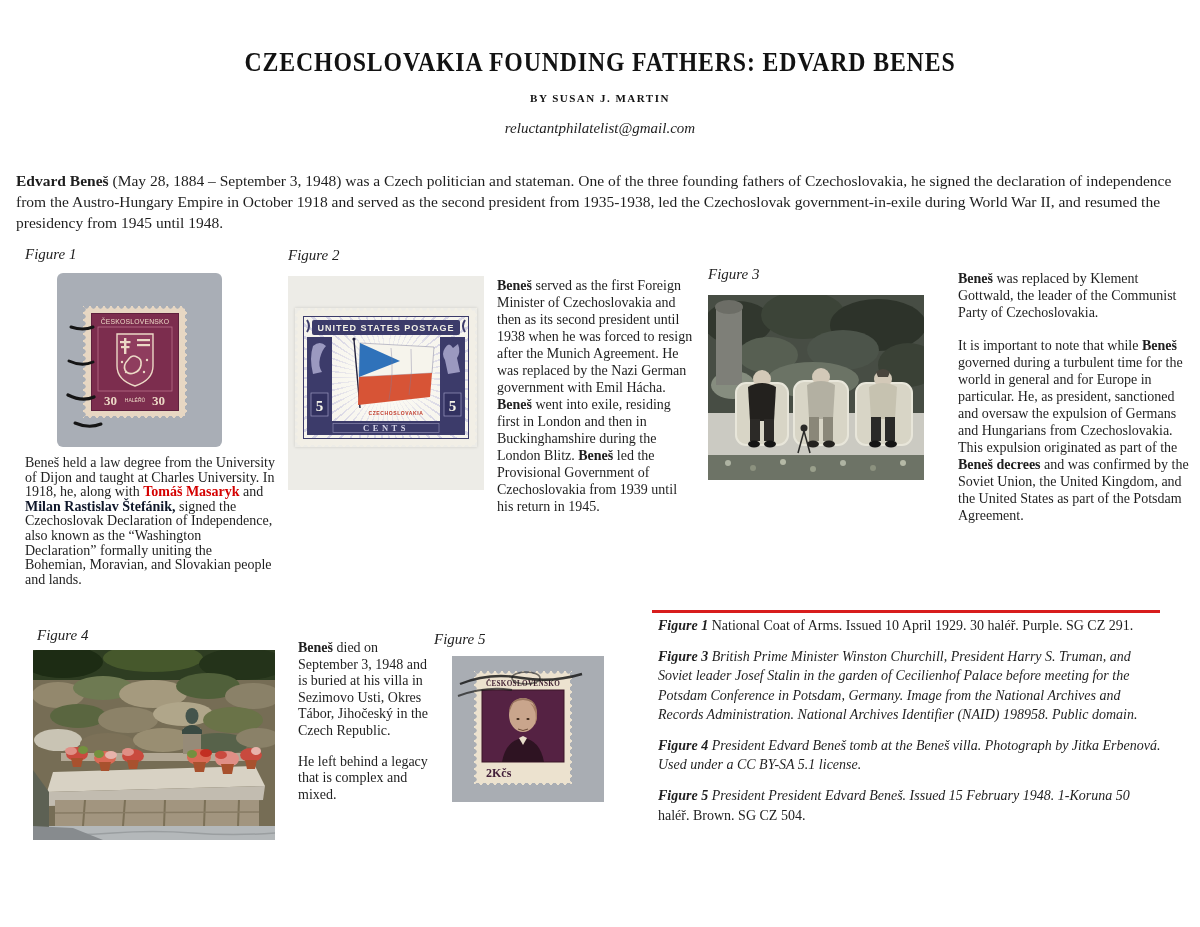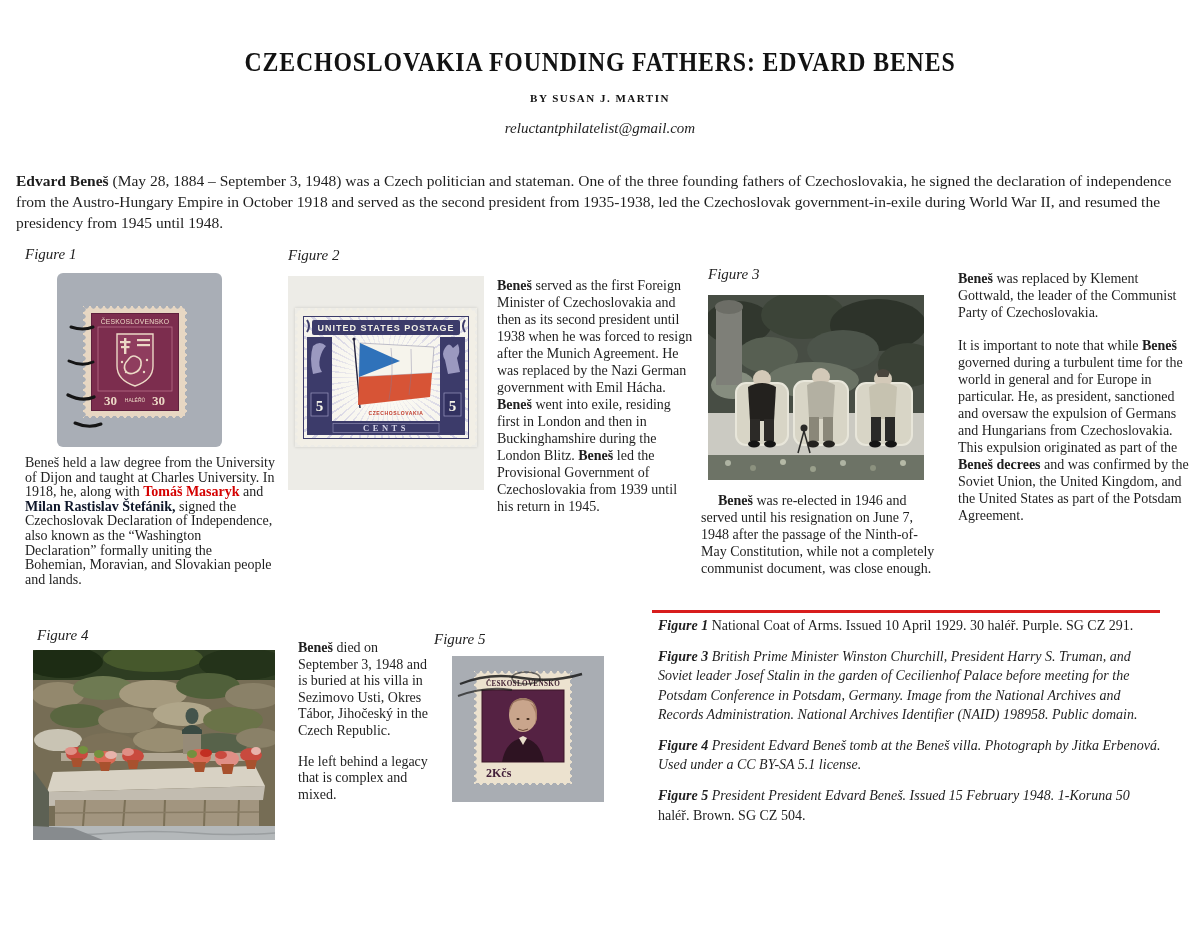--- a/index.html
+++ b/index.html
@@ -170,21 +170,20 @@
       <rect x="163" y="122" width="10" height="24" fill="#2a2a28"></rect>
         <rect x="177" y="122" width="10" height="24" fill="#2a2a28"></rect>
       <ellipse cx="167" cy="149" rx="6" ry="3.5" fill="#141414"></ellipse>
         <ellipse cx="183" cy="149" rx="6" ry="3.5" fill="#141414"></ellipse>
 
       <line x1="96" y1="136" x2="90" y2="158" stroke="#2a2a28" stroke-width="1.5"></line>
       <line x1="96" y1="136" x2="102" y2="158" stroke="#2a2a28" stroke-width="1.5"></line>
       <circle cx="96" cy="133" r="3.5" fill="#2a2a28"></circle>
     </svg>
   </div>
-  <div class="abs body13" style="left:701px;top:492px;width:240px;text-indent:17px;"><span class="seg-bold">Beneš</span><span class="seg-plain"> was re-elected in 1946 and served until his resignation on June 7, 1948 after the passage of the Ninth-of-May Constitution, while not a completely communist document, was close enough.</span></div>
 
   <div class="abs body13" style="left:958px;top:262px;width:238px;margin-top:8px;">
     <div style="margin-bottom:16px;"><span class="seg-bold">Beneš</span><span class="seg-plain"> was replaced by Klement Gottwald, the leader of the Communist Party of Czechoslovakia.</span></div>
     <div><span class="seg-plain">It is important to note that while </span><span class="seg-bold">Beneš</span><span class="seg-plain"> governed during a turbulent time for the world in general and for Europe in particular. He, as president, sanctioned and oversaw the expulsion of Germans and Hungarians from Czechoslovakia. This expulsion originated as part of the </span><span class="seg-bold">Beneš decrees</span><span class="seg-plain"> and was confirmed by the Soviet Union, the United Kingdom, and the United States as part of the Potsdam Agreement.</span></div>
   </div>
 
   <div class="abs divider" style="left:652px;top:610px;width:508px;height:3px;"></div>
 
   <div class="abs figlabel" style="left:37px;top:627px;">Figure 4</div>
   <div class="imgbox" style="left:33px;top:650px;width:242px;height:190px;">

